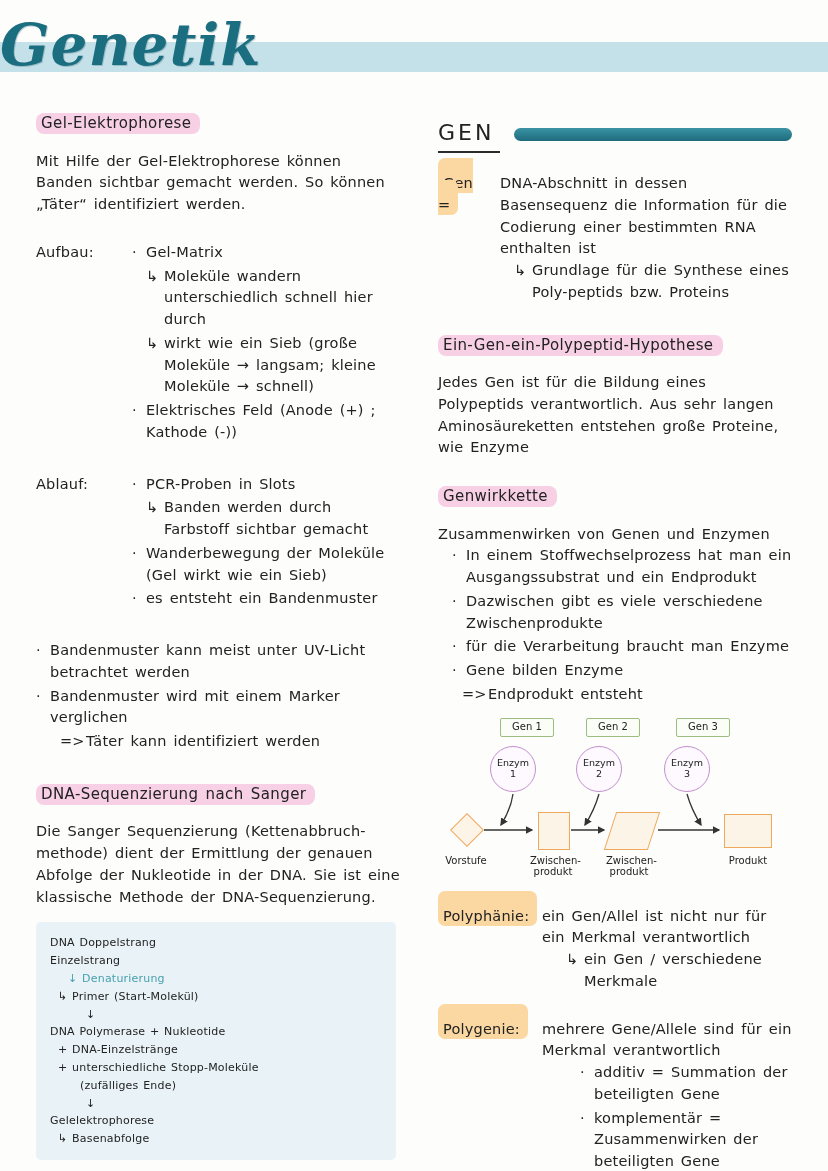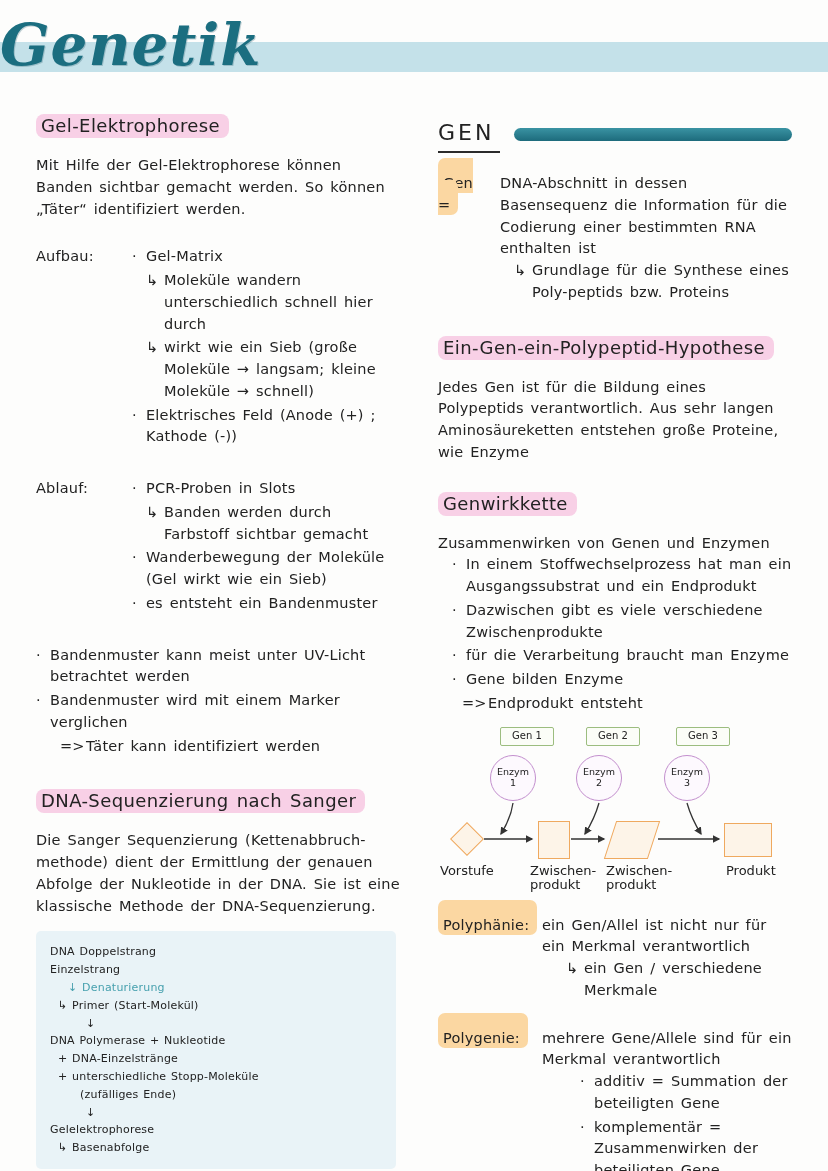--- a/index.html
+++ b/index.html
@@ -22,21 +22,21 @@
     text-shadow:1px 1px 0 rgba(20,80,95,0.25);
   }
 
   
   .columns { display:flex; padding:10px 36px 0 36px; gap:38px; }
   .col-left { width:364px; flex:none; }
   .col-right { flex:1; min-width:0; }
 
   .hl-pink { background:#f8d0e6; padding:1px 9px 2px 5px; border-radius:8px; }
   .hl-orange { background:#fbd7a2; padding:17px 8px 2px 5px; border-radius:7px; }
-  h2 { font-size:18px; font-weight:500; margin:0; letter-spacing:0.4px; }
+  h2 { font-size:15px; font-weight:500; margin:0; letter-spacing:0.4px; }
 
   .para { margin:0; }
   .mb-s { margin-bottom:16px; } .mb-m { margin-bottom:26px; }
 
   
   .lblock { display:flex; margin-bottom:28px; }
   .lblock .lbl { width:96px; flex:none; }
   .lblock .lbl.narrow { width:62px; }
   .lblock .lcontent { flex:1; min-width:0; }
 
@@ -79,21 +79,21 @@
     display:flex; align-items:center; justify-content:center; font-size:10px; }
   .enzym-circle { position:absolute; top:28px; width:46px; height:46px;
     border:1.4px solid #c38fce; background:#fdf9fe; border-radius:50%;
     display:flex; align-items:center; justify-content:center; text-align:center;
     font-size:9.5px; padding:0 5px; box-sizing:border-box; }
   .shape { position:absolute; border:1.4px solid #efa95f; background:#fdf4e8; }
   .shape.diamond { left:17px; top:100px; width:22px; height:22px; transform:rotate(45deg); }
   .shape.rect1 { left:100px; top:94px; width:30px; height:36px; }
   .shape.parallelogram { left:172px; top:94px; width:42px; height:36px; transform:skewX(-18deg); }
   .shape.rect2 { left:286px; top:96px; width:46px; height:32px; }
-  .shape-label { position:absolute; top:137px; text-align:center; font-size:13px; }
+  .shape-label { position:absolute; top:137px; text-align:center; font-size:10px; }
   .diag-arrows { position:absolute; left:0; top:0; width:354px; height:162px; }
 </style>
 </head>
 <body>
 
 <div class="page">
 
   <div class="title-wrap">
     <div class="title-band"></div>
     <h1 class="page-title">Genetik</h1>

